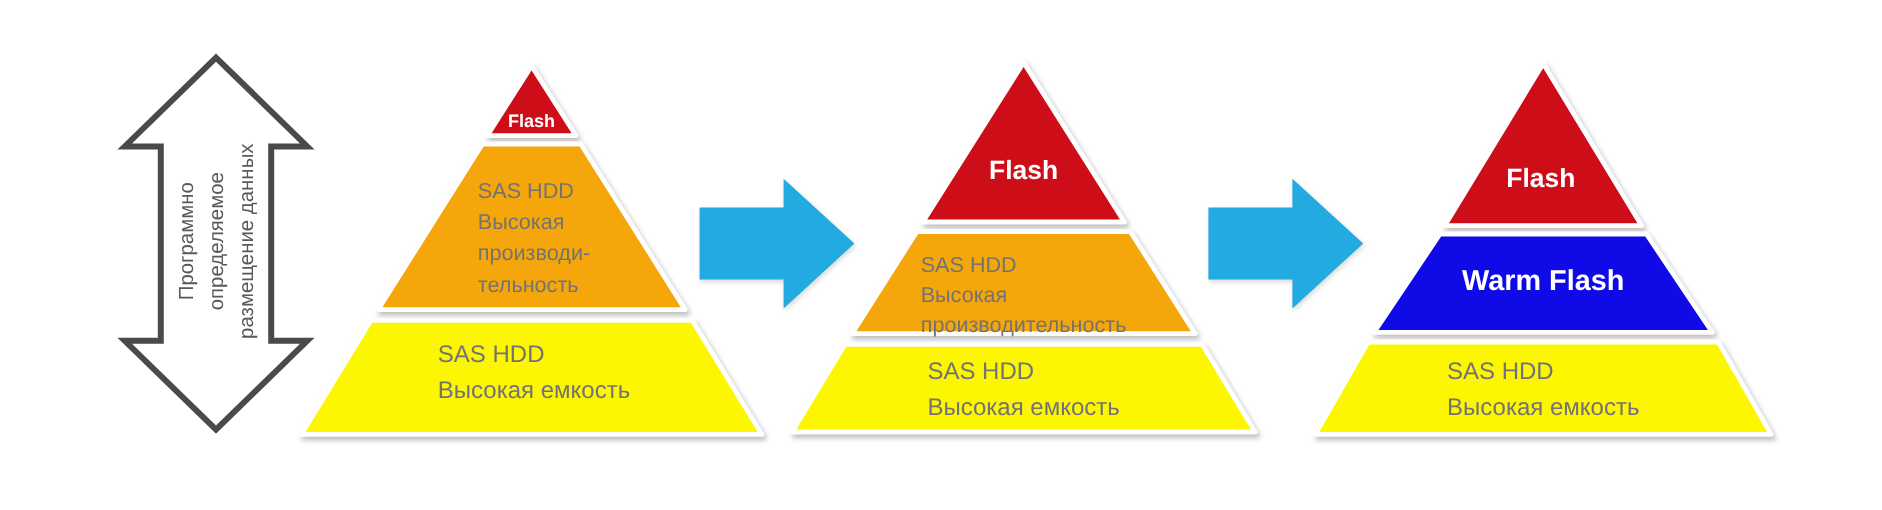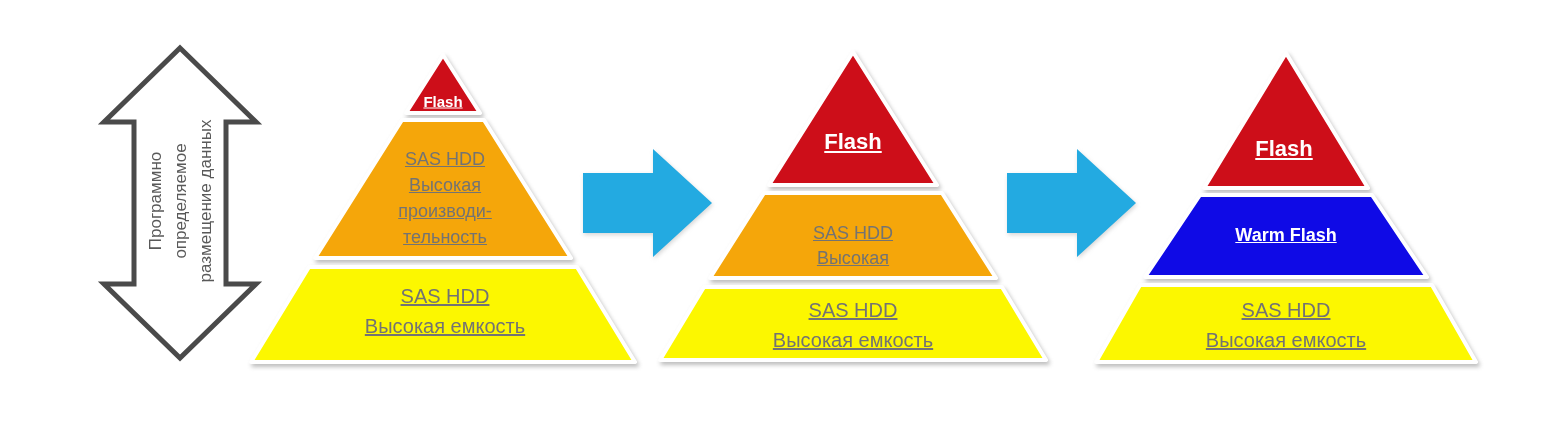--- a/index.html
+++ b/index.html
@@ -9,27 +9,27 @@
   }
   svg.shape{position:absolute;overflow:visible;}
   .tierpoly{
     stroke:#ffffff;stroke-width:4;stroke-linejoin:round;
     filter:drop-shadow(2px 3px 2px rgba(110,110,110,0.45));
   }
   .flowpoly{filter:drop-shadow(1px 2px 2px rgba(140,140,140,0.35));}
   .updownpoly{fill:#ffffff;stroke-width:5;stroke-linejoin:miter;}
   .label{
     position:absolute;transform:translate(-50%,-50%);
-    text-align:center;white-space:nowrap;text-decoration:underline;
+    text-align:left;white-space:nowrap;
   }
   .flash-label{color:#ffffff;font-weight:700;}
   .dark-label{color:#737373;}
   .p1-flash{font-size:15px;line-height:17px;}
   .p2-flash,.p3-flash{font-size:22px;line-height:24px;}
-  .p3-warm{font-size:18px;line-height:20px;color:#ffffff;font-weight:700;}
+  .p3-warm{font-size:24px;line-height:20px;color:#ffffff;font-weight:700;}
   .perf1{font-size:18px;line-height:26px;}
   .perf2{font-size:18px;line-height:25px;}
   .cap{font-size:20px;line-height:30px;}
   .updown-label{
     position:absolute;color:#595959;font-size:17px;line-height:25px;
     text-align:center;white-space:nowrap;
     transform:translate(-50%,-50%) rotate(-90deg);
   }
 </style>
 </head>
@@ -73,20 +73,21 @@
     <polygon class="tierpoly" points="195,7 279,140 111,140" fill="#cd0e19"></polygon>
     <polygon class="tierpoly" points="106,148 284,148 338,233 52,233" fill="#f5a60a"></polygon>
     <polygon class="tierpoly" points="46,242 344,242 388,315 2,315" fill="#fcf700"></polygon>
   </svg>
   <div class="label flash-label p2-flash" style="left:853px;top:142px;">
     <div>Flash</div>
   </div>
   <div class="label dark-label perf2" style="left:853px;top:246px;">
     <div>SAS HDD</div>
     <div>Высокая</div>
+    <div>производительность</div>
   </div>
   <div class="label dark-label cap" style="left:853px;top:325px;">
     <div>SAS HDD</div>
     <div>Высокая емкость</div>
   </div>
 
   <svg class="shape" style="left:1007px;top:147px;" width="130" height="112" viewBox="0 0 130 112">
     <polygon class="flowpoly" points="0,26 70,26 70,2 129,56 70,110 70,86 0,86" fill="#23aae1"></polygon>
   </svg>
 

